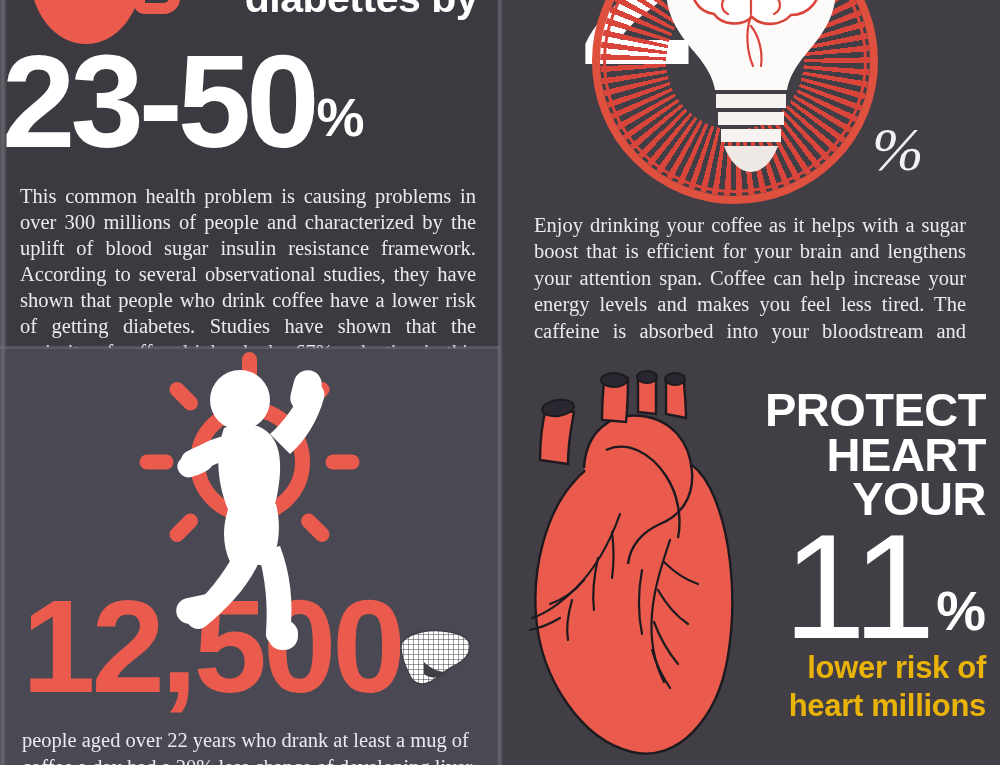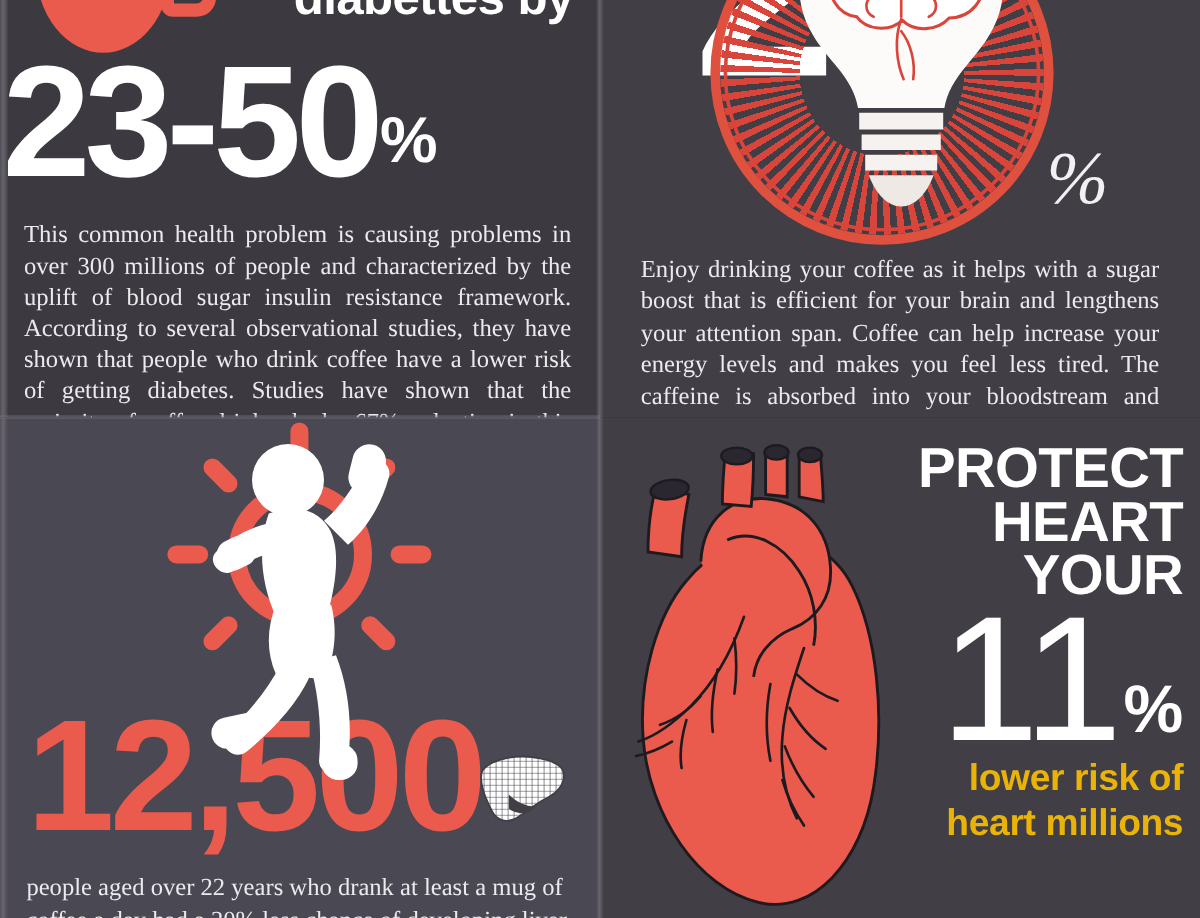--- a/index.html
+++ b/index.html
@@ -280,21 +280,21 @@
   
   .heart-svg {
     position: absolute;
     left: 14px;
     top: 16px;
     z-index: 1;
   }
   .heart-copy {
     position: absolute;
     right: 14px;
-    top: 20px;
+    top: 40px;
     width: 290px;
     text-align: right;
     z-index: 3;
   }
   .heart-title {
     font-size: 47px;
     font-weight: bold;
     color: #ffffff;
     line-height: .95;
     letter-spacing: -0.5px;

